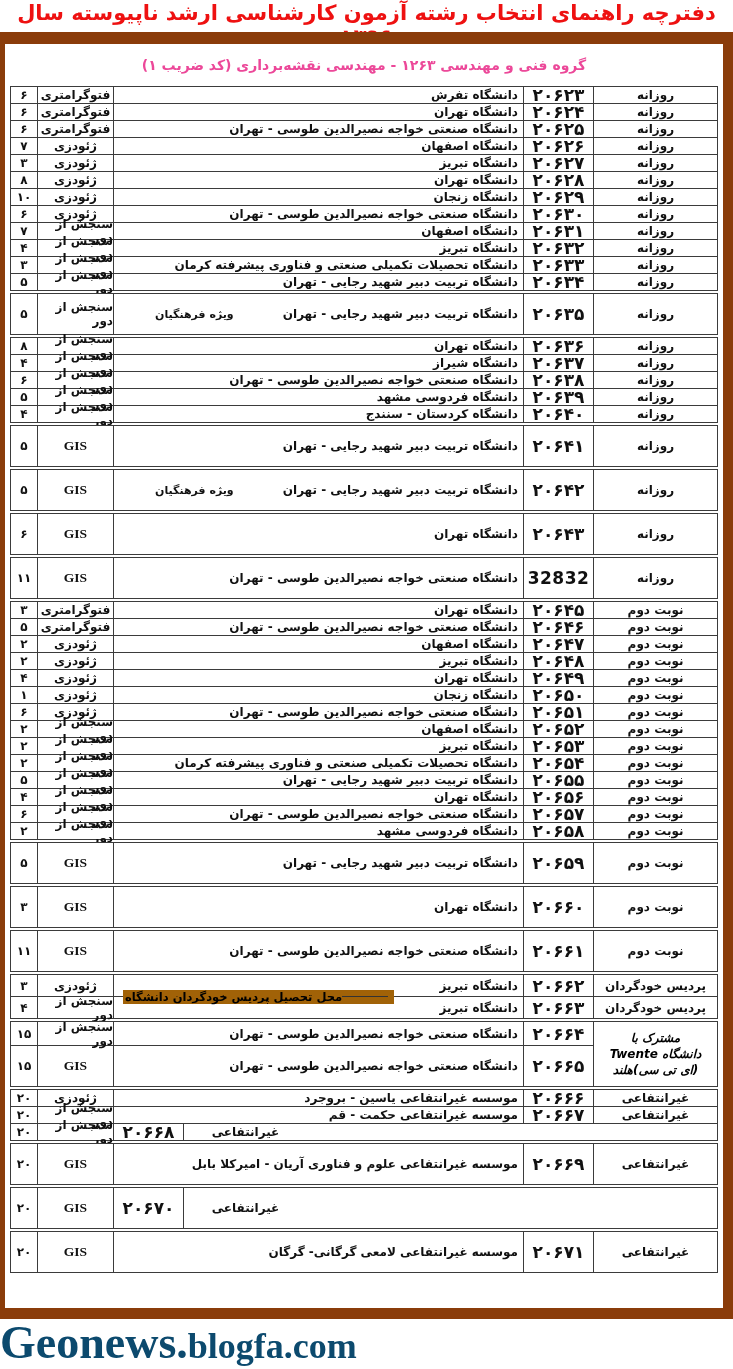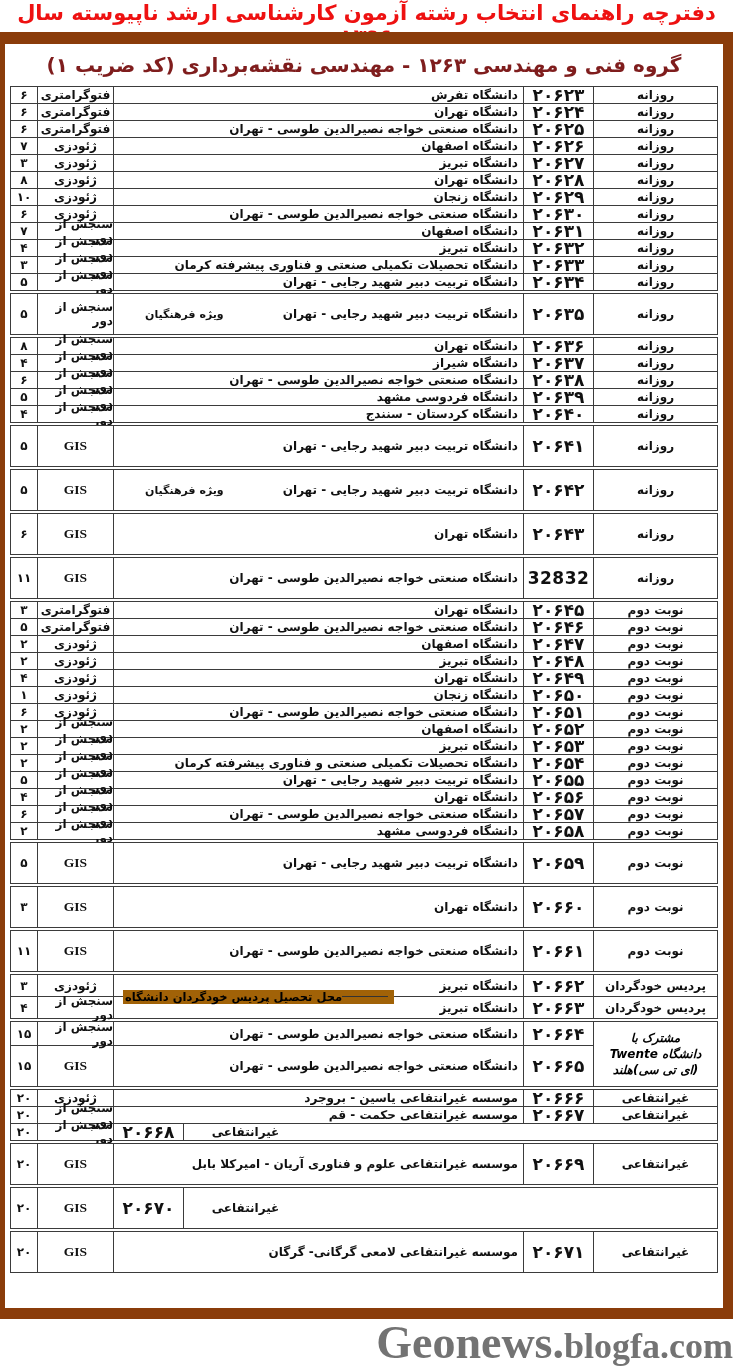--- a/index.html
+++ b/index.html
@@ -11,60 +11,60 @@
     position:absolute;top:1px;left:0;width:100%;text-align:center;
     color:#ee1111;font-size:21px;direction:rtl;letter-spacing:0;
   }
   .frame{
     position:absolute;top:32px;left:0;width:733px;height:1287px;
     box-sizing:border-box;border-style:solid;border-color:#8a3c0a;
     border-width:12px 10px 11px 5px;background:#fff;
   }
   .band{
     height:42px;display:flex;align-items:center;justify-content:center;
-    color:#7f1d1d;font-size:20px;direction:rtl;
+    color:#ec4899;font-size:14px;direction:rtl;
   }
   .tbl{margin:0 5px}
   .section{border:1.5px solid #3b3b3b;margin-bottom:2px;position:relative;background:#fff}
   .row{display:flex}
   .row + .row{border-top:1.5px solid #3b3b3b}
   .cell{
     box-sizing:border-box;display:flex;align-items:center;justify-content:center;
     font-size:12px;direction:rtl;color:#111;
   }
   .cell:not(:first-child){border-left:1.5px solid #3b3b3b}
   .cap{width:26px}
   .spec{width:76px}
   .univ{flex:1;justify-content:space-between;padding:0 5px}
   .univ span{white-space:nowrap}
   .code{width:70px;font-size:17px;letter-spacing:.5px}
   .per{width:124px;text-align:center}
   .latin{font-family:"Liberation Serif",serif;font-size:13.5px;direction:ltr}
-  .unote{font-size:11px;margin-left:26px}
+  .unote{font-size:11px;margin-left:36px}
   .hr{height:16px}
   .ht{height:40px}
   .hl{height:21px}
   .hm1{height:23px}
   .hm2{height:40px}
   .mwrap{display:flex}
   .mleft{flex:1}
   .mper{
     width:124px;box-sizing:border-box;border-left:1.5px solid #3b3b3b;
     display:flex;align-items:center;justify-content:center;font-size:12px;
     white-space:pre-line;text-align:center;direction:rtl;line-height:1.35;font-style:italic;
   }
   .gnote{
     position:absolute;left:112px;top:50%;transform:translateY(-50%);
     background:#a16207;display:flex;align-items:center;direction:rtl;
     font-size:11.5px;padding:0 2px;z-index:2;white-space:nowrap;
   }
   .gdash{width:46px;border-top:1.5px solid #333;margin-right:4px;height:0}
   .footer{
-    position:absolute;top:1320px;left:0;width:100%;text-align:right;
-    color:#737373;font-family:"Liberation Serif",serif;font-weight:bold;
+    position:absolute;top:1320px;left:0;width:100%;text-align:left;
+    color:#0c4a6e;font-family:"Liberation Serif",serif;font-weight:bold;
     direction:ltr;line-height:1;
   }
   .logo-main{font-size:46px}
   .logo-rest{font-size:36px}
 </style>
 </head>
 <body>
 
 <div class="doc-title">دفترچه راهنمای انتخاب رشته آزمون کارشناسی ارشد ناپیوسته سال ۱۳۹۶</div>
 

